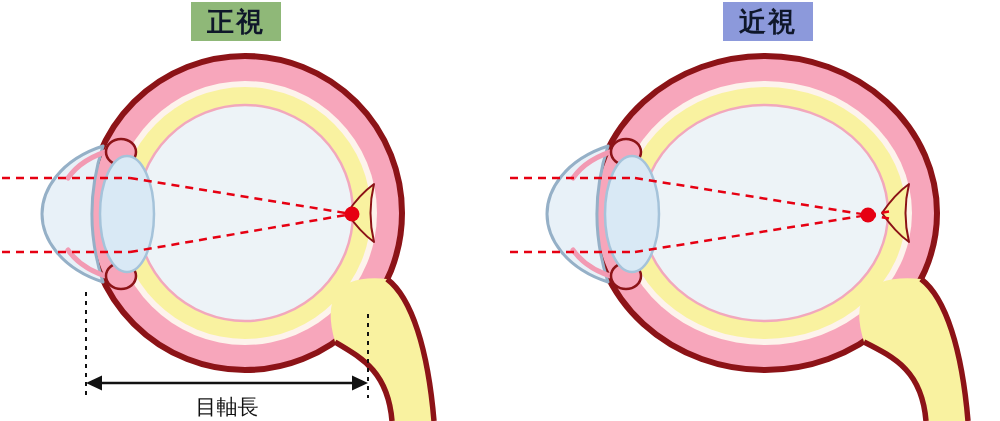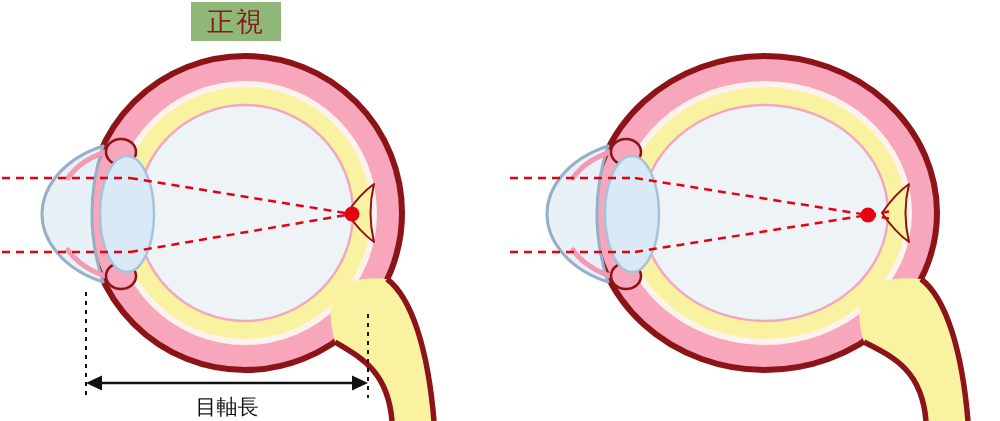--- a/index.html
+++ b/index.html
@@ -3,33 +3,34 @@
 <meta charset="utf-8">
 <style>
   * { margin:0; padding:0; box-sizing:border-box; }
   body { background:#fff; font-family:"DejaVu Sans","Liberation Sans",sans-serif; }
   .stage { position:relative; width:1000px; height:421px; background:#fff; overflow:hidden; }
   .panel { position:absolute; top:0; }
   .panel-left { left:0; }
   .panel-right { left:510px; }
   .title-pill {
     position:absolute; top:2px; transform:translateX(-50%);
-    color:#7f1d1d; font-weight:normal; font-size:27px; line-height:1;
+    color:#0f172a; font-weight:bold; font-size:27px; line-height:1;
     padding:6px 16px; letter-spacing:2px; white-space:nowrap;
   }
   .pill-left { left:236px; background:#8FB878; }
   .pill-right { left:768px; background:#8C99DB; }
   .axial-text { font-size:21px; fill:#111; font-weight:500; }
 </style>
 </head>
 <body>
 
 <div class="stage">
 
   <div class="title-pill pill-left">正視</div>
+  <div class="title-pill pill-right">近視</div>
 
   <svg class="panel panel-left" width="470" height="421" viewBox="0 0 470 421">
     <g>
 
       <circle cx="245" cy="213" r="157" fill="#F7A6BB" stroke="#8C1317" stroke-width="6"></circle>
       <circle cx="245" cy="213" r="132" fill="#FDF3EC"></circle>
       <circle cx="245" cy="213" r="126" fill="#F9F2A0"></circle>
       <circle cx="245" cy="213" r="108" fill="#EDF3F7" stroke="#F2A8BC" stroke-width="2.5"></circle>
 
       <path d="M 347 213 Q 360 194 374 184 Q 367 213 374 242 Q 360 232 347 213 Z" fill="#F9F2A0" stroke="#8C1317" stroke-width="2" stroke-linejoin="round"></path>

